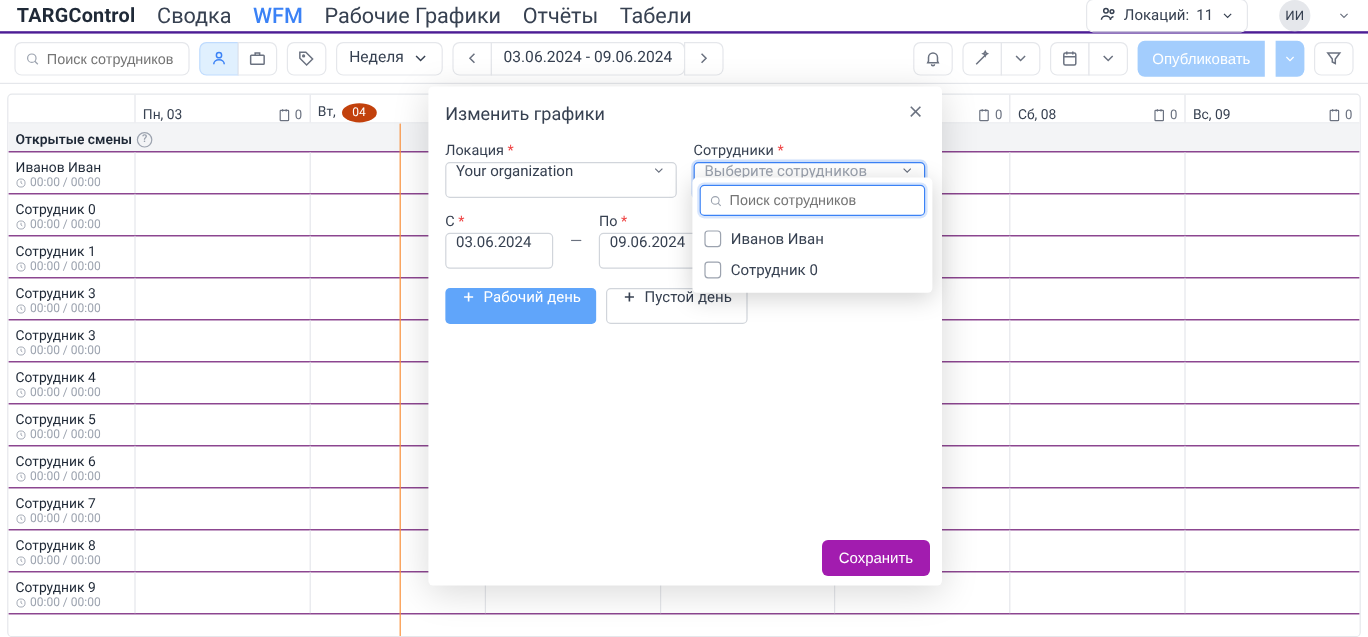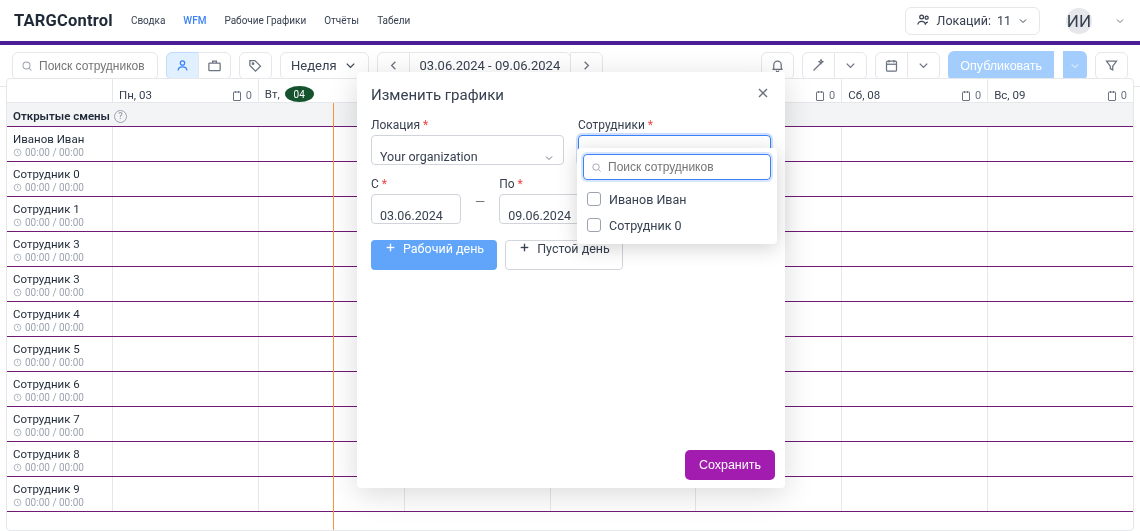--- a/index.html
+++ b/index.html
@@ -9,42 +9,42 @@
     color: #1f2937;
     background: #fff;
     width: 1140px;
     height: 531px;
     overflow: hidden;
     position: relative;
   }
 
   
   .topnav {
-    height: 45px;
+    height: 28px;
     display: flex;
     align-items: center;
     padding: 0 14px;
-    border-bottom: 4px solid #4c1d95;
+    border-bottom: 2px solid #4c1d95;
     gap: 18px;
   }
   .brand { font-weight: 700; font-size: 16.5px; letter-spacing: .2px; }
-  .nav-tab { color: #374151; font-size: 10px; cursor: pointer; text-align: right; }
+  .nav-tab { color: #374151; font-size: 18px; cursor: pointer; text-align: right; }
   .nav-tab.active { color: #3b82f6; font-weight: 500; }
   .top-spacer { flex: 1; }
   .loc-dropdown {
     display: flex; align-items: center; gap:6px;
     border: 1px solid #e5e7eb; border-radius: 6px;
     height: 28px; padding: 0 10px; font-size: 12.5px; color:#374151;
   }
   .loc-icon svg { width:15px; height:15px; }
   .chev { width:12px; height:12px; }
   .avatar {
     width:26px; height:26px; border-radius:50%;
     background:#e5e7eb; display:flex; align-items:center; justify-content:center;
-    font-size:17px; color:#374151; margin-left:8px;
+    font-size:11px; color:#374151; margin-left:8px;
   }
   .avatar-chev { margin-left:4px; }
 
   
   .toolbar {
     height: 42px;
     display:flex; align-items:center; gap:8px;
     padding: 0 12px;
     border-bottom:1px solid #e5e7eb;
   }
@@ -96,21 +96,21 @@
   .gcol-day {
     flex:1; border-right:1px solid #e5e7eb;
     display:flex; align-items:flex-end; justify-content:space-between;
     padding:0 6px;
   }
   .gcol-day:last-child { border-right:none; }
   .day-right { display:flex; align-items:center; gap:3px; color:#6b7280; font-size:11px; }
   .day-right svg { width:12px; height:12px; }
   .day-today {
     width:29px; height:16px; border-radius:50%;
-    background:#14532d; color:#fff; font-size:10px;
+    background:#c2410c; color:#fff; font-size:10px;
     display:inline-flex; align-items:center; justify-content:center; margin-left:2px;
   }
 
   .row {
     display:flex; border-bottom:1px solid #701a75;
     height:35px;
   }
   .row .gcol-left {
     padding:3px 6px 0 6px; display:flex; flex-direction:column; justify-content:center;
   }
@@ -157,21 +157,21 @@
   }
   .modal-close { color:#6b7280; cursor:pointer; }
   .modal-close svg { width:16px; height:16px; }
   .modal-body { padding:0 14px; flex:1; }
   .field-row { display:flex; gap:14px; }
   .field { flex:1; display:flex; flex-direction:column; gap:3px; margin-bottom:12px; }
   .field-label { font-size:12px; color:#374151; }
   .req { color:#ef4444; }
   .input, .select {
     height:30px; border:1px solid #d1d5db; border-radius:4px;
-    padding:0 8px; font-size:12.5px; display:flex; align-items:flex-end;
+    padding:0 8px; font-size:12.5px; display:flex; align-items:flex-start;
     justify-content:space-between; color:#374151; background:#fff;
   }
   .select svg { width:12px; height:12px; color:#6b7280; }
   .select.focused { border-color:#3b82f6; box-shadow:0 0 0 2px rgba(59,130,246,.25); }
   .select .placeholder { color:#9ca3af; }
 
   .date-dash { align-self:center; padding-bottom:10px; color:#6b7280; }
 
   .day-buttons { display:flex; gap:8px; margin-top:4px; }
   .daybtn {

